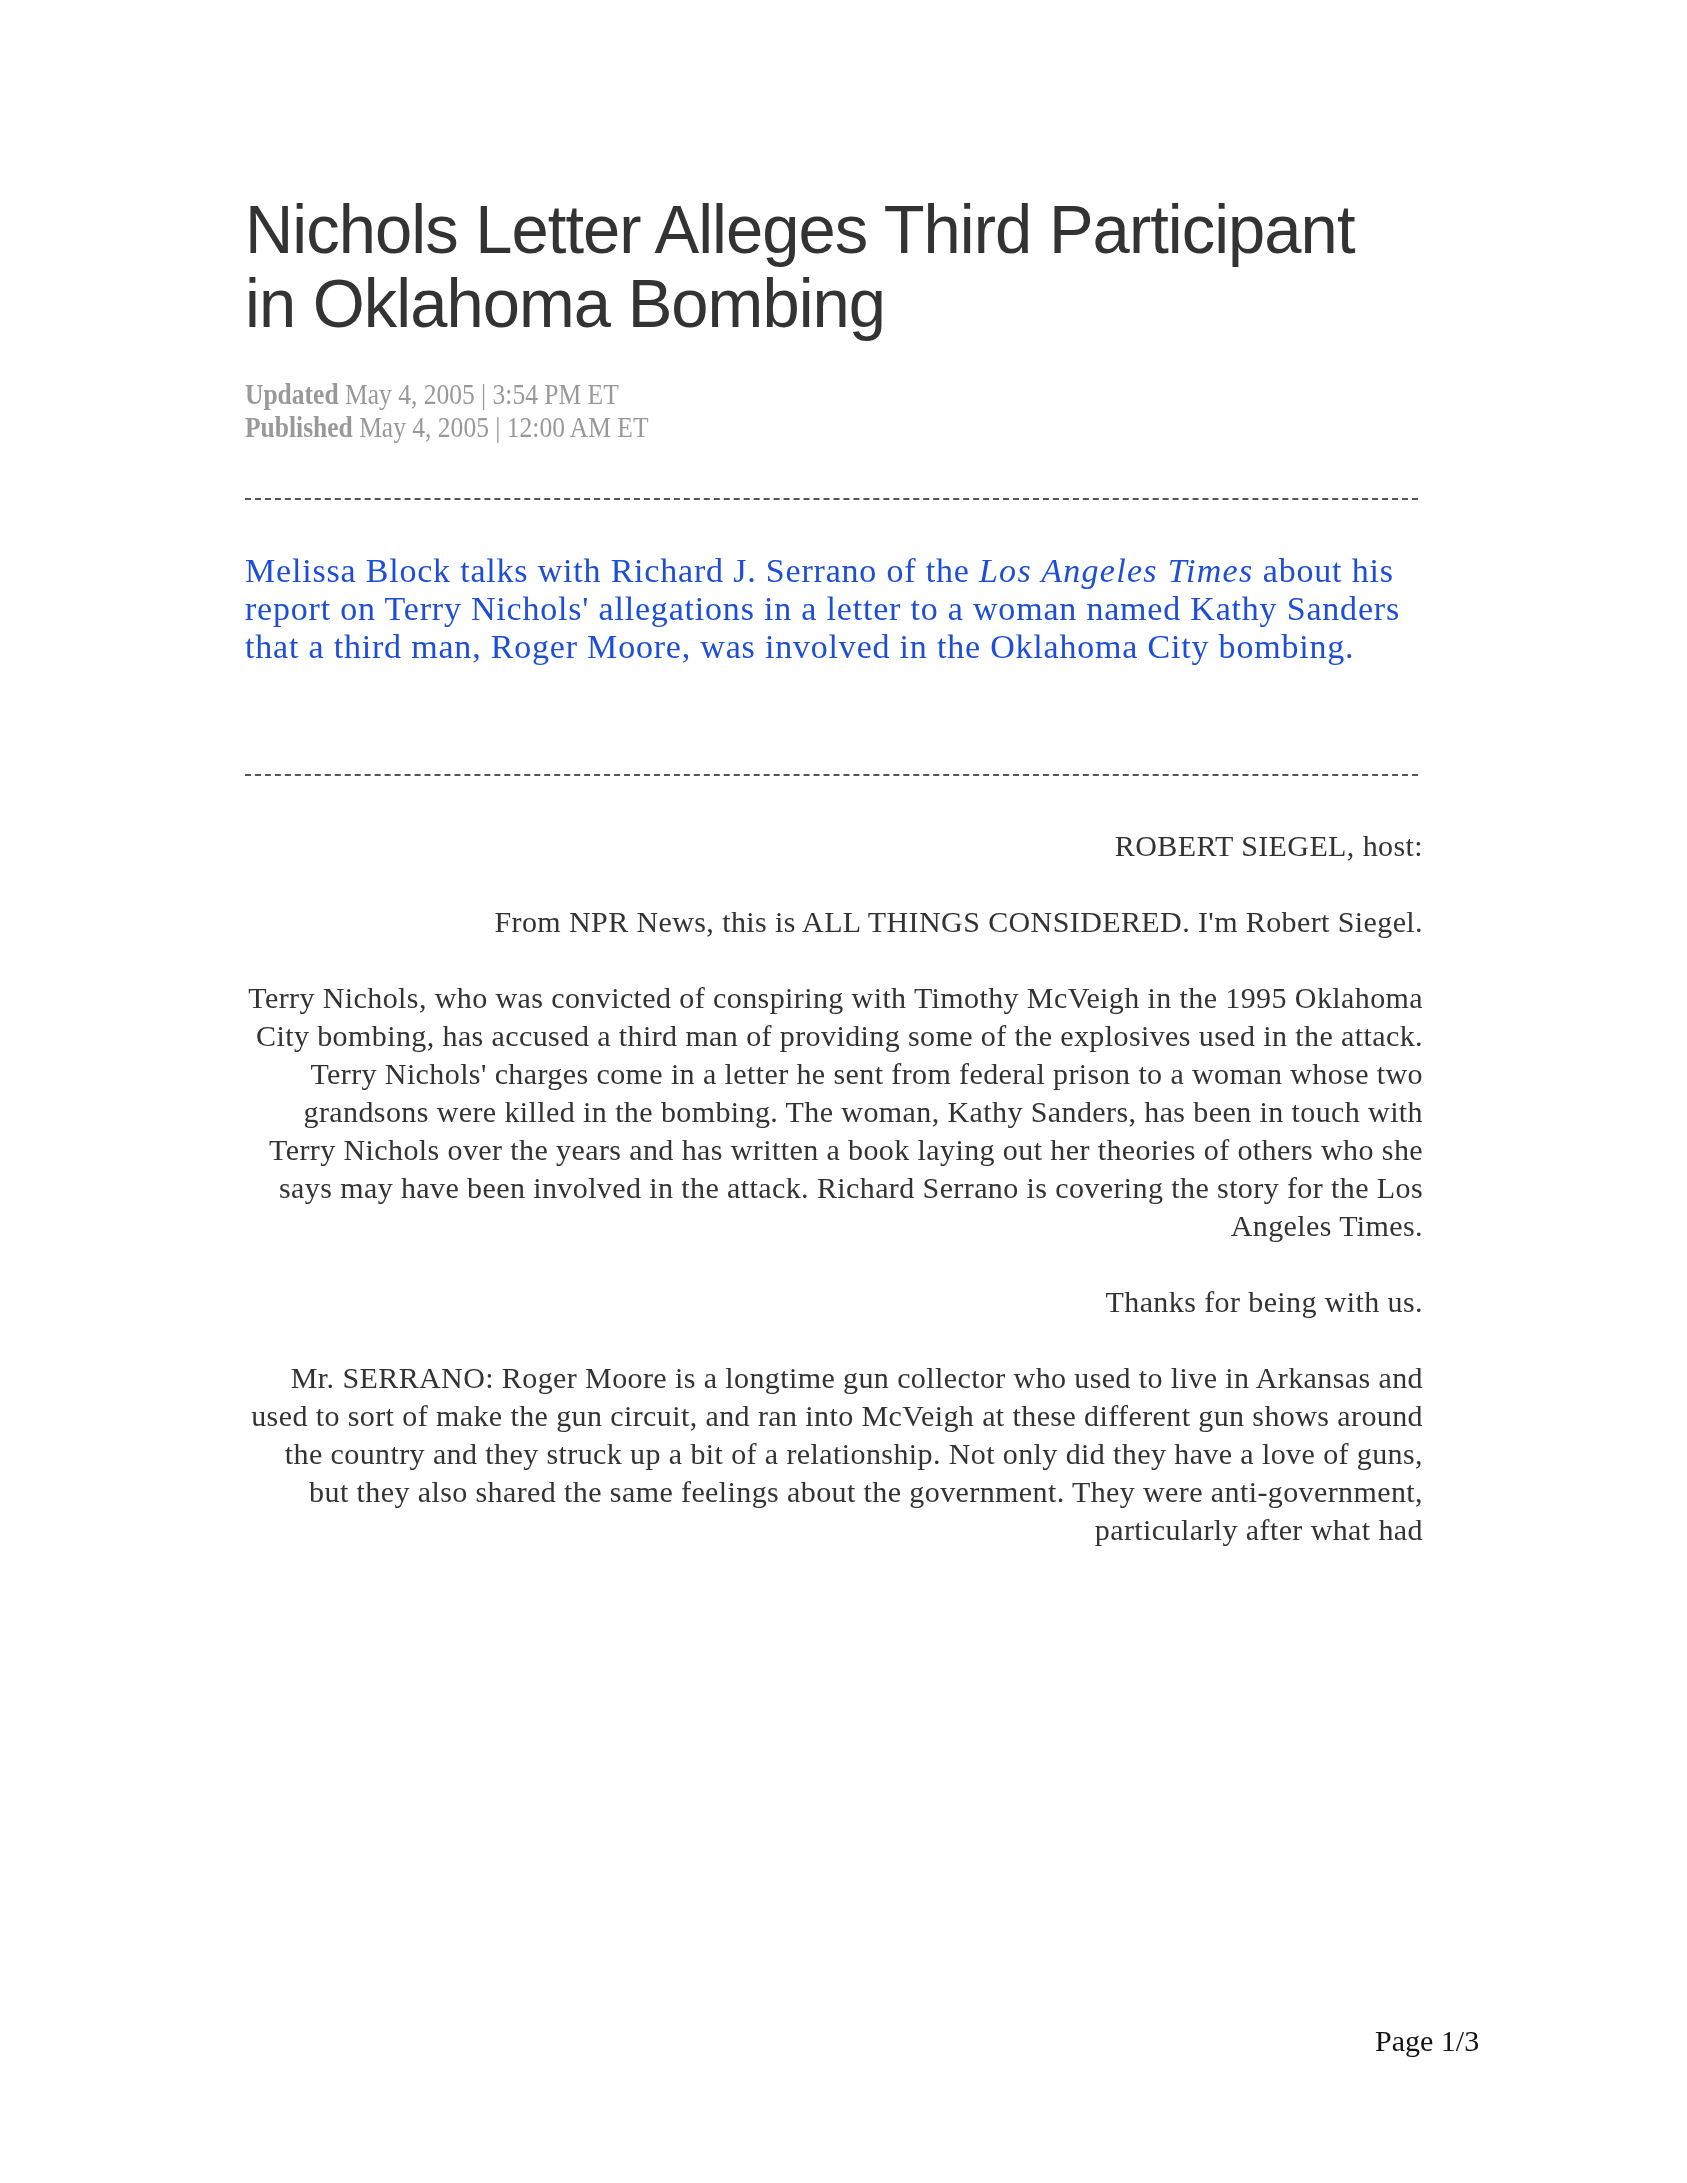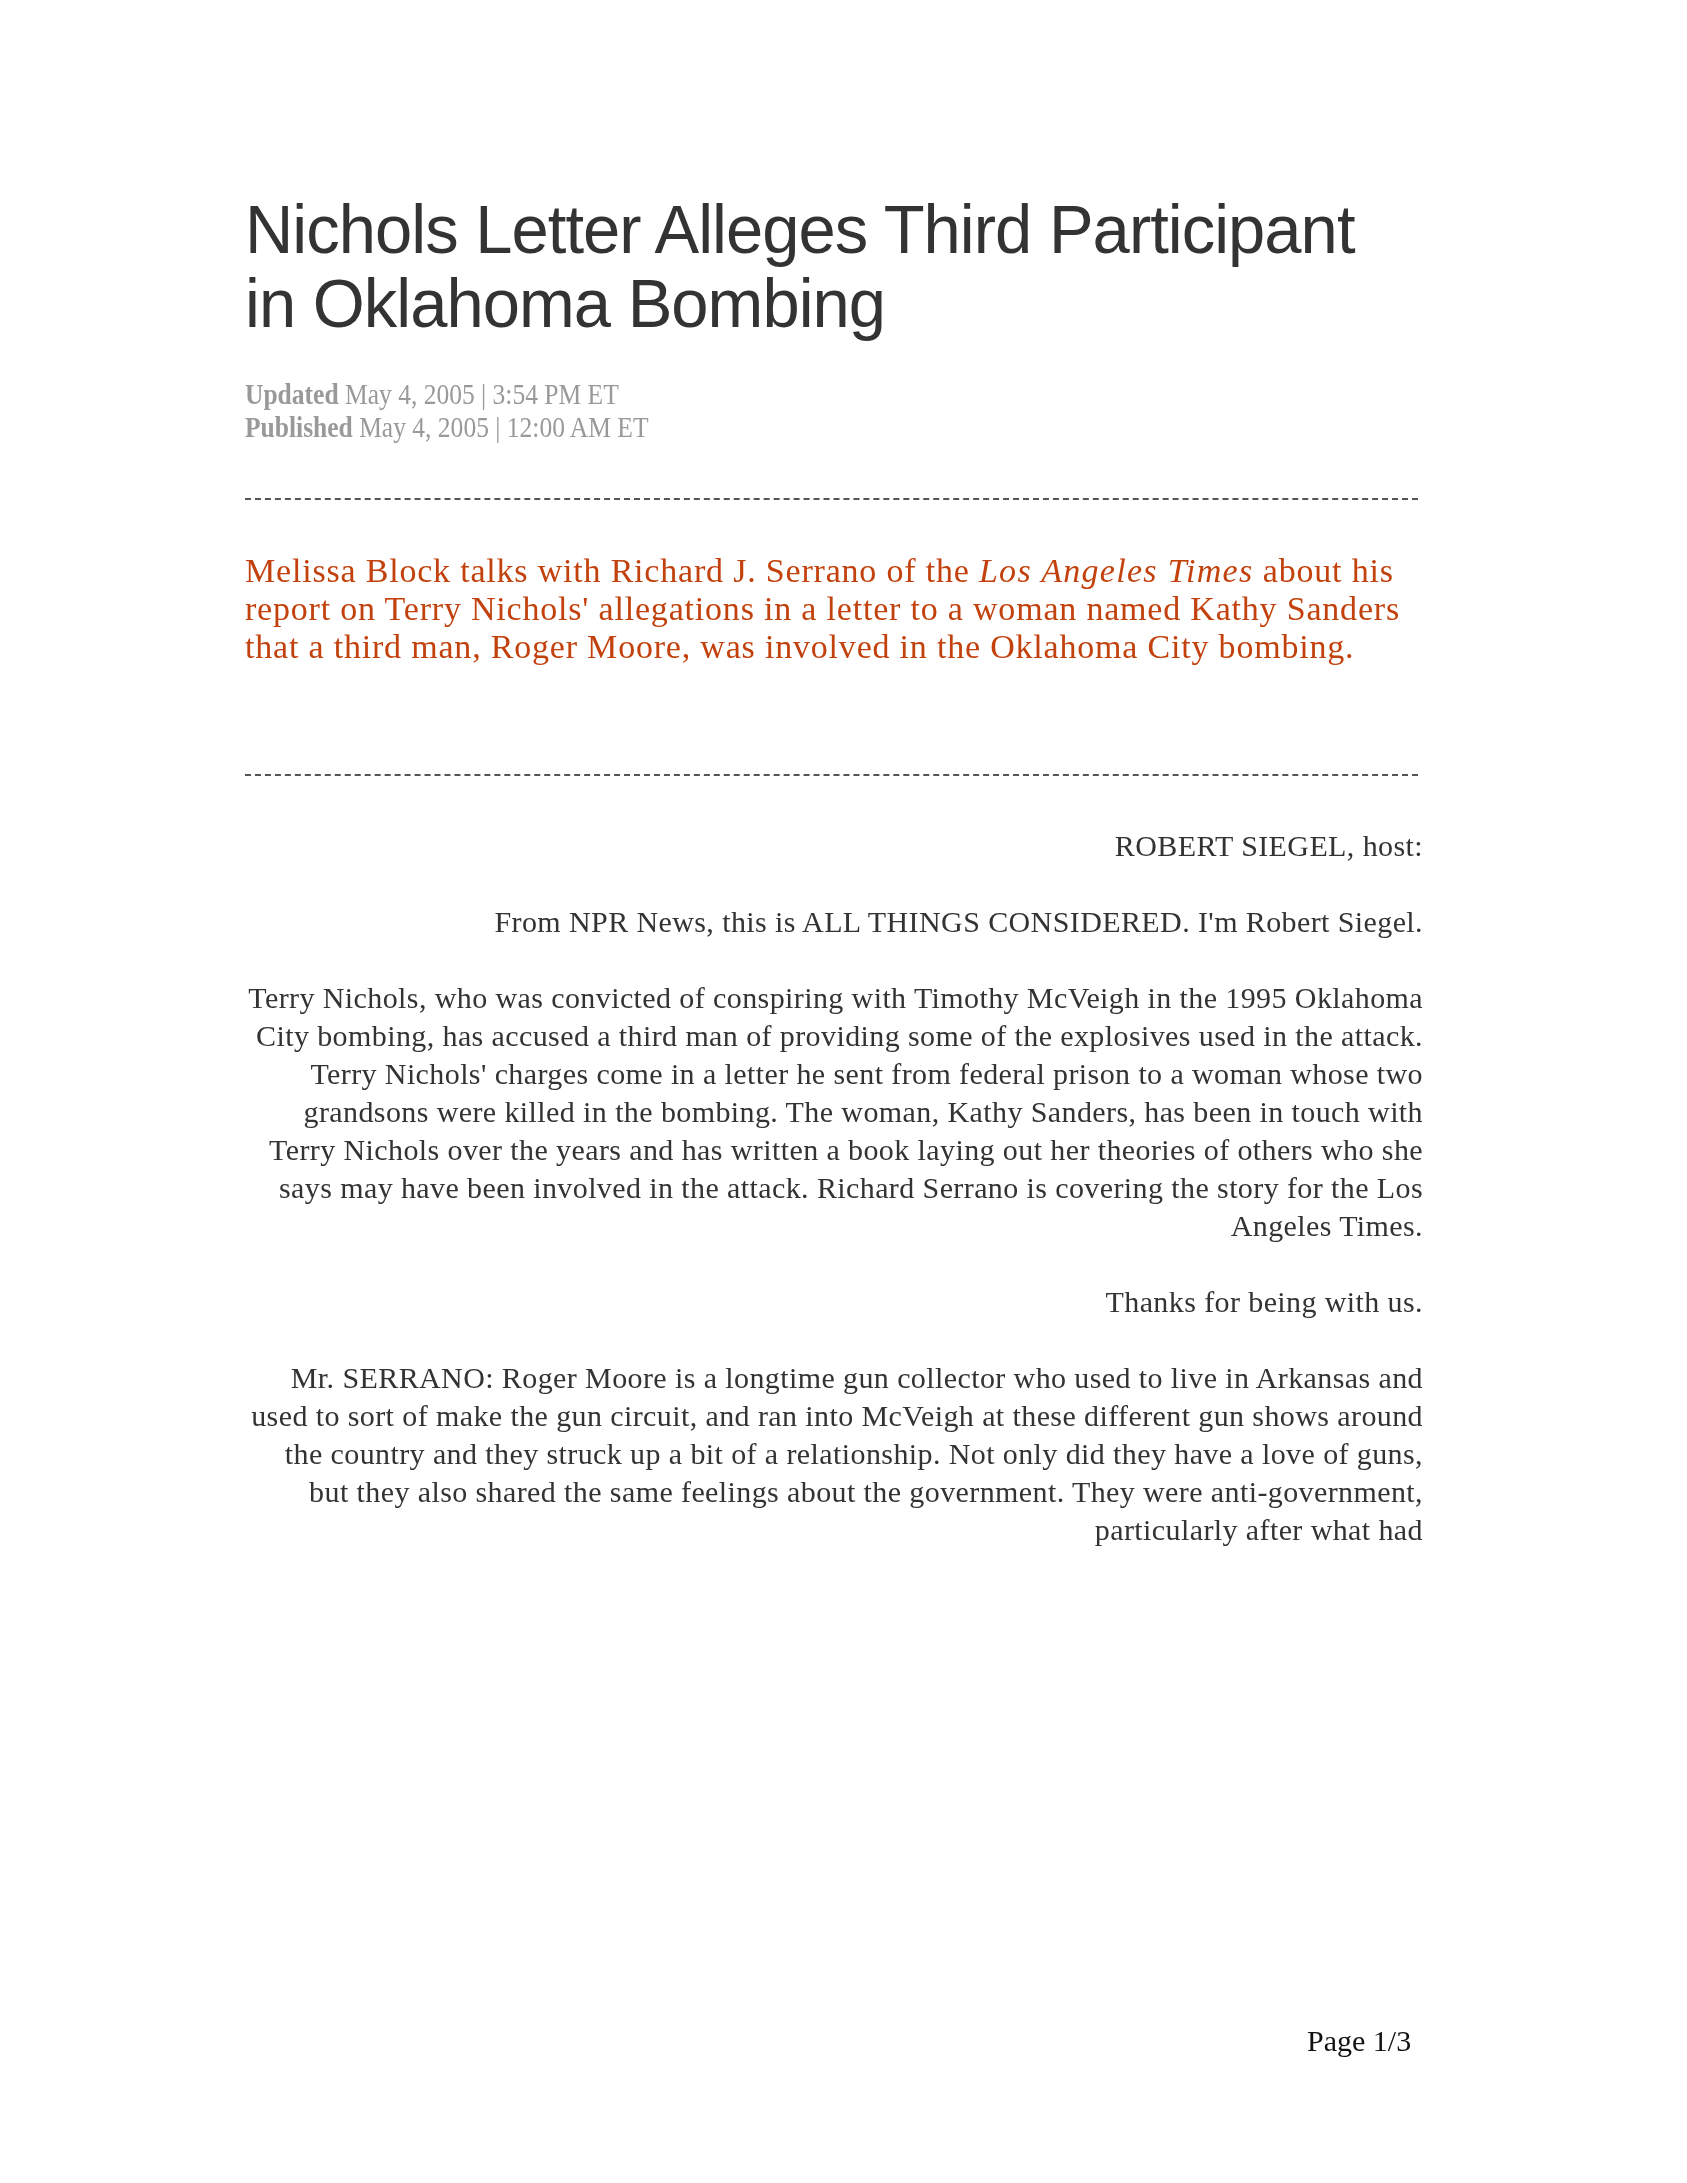--- a/index.html
+++ b/index.html
@@ -19,31 +19,31 @@
   .meta b { font-weight: bold; }
   .rule {
     position: absolute; left: 0; width: 1173px; height: 0;
     border-top: 2.6px dashed #555555;
   }
   .rule1 { top: 498px; }
   .rule2 { top: 774px; }
   .abstract {
     position: absolute; top: 552px; left: 0; width: 1178px;
     font-family: "Liberation Serif", serif; font-size: 34px; line-height: 38px;
-    color: #c2410c; letter-spacing: 0.8px; margin: 0;
+    color: #1d4ed8; letter-spacing: 0.8px; margin: 0;
   }
   .abstract i { font-style: italic; letter-spacing: 1.3px; }
   .transcript {
     position: absolute; top: 827px; left: 0; width: 1178px;
     font-family: "Liberation Serif", serif; font-size: 30px; line-height: 38px;
     color: #333333; letter-spacing: 0.4px;
   }
   .transcript p { margin: 0 0 38px 0; text-align: right; }
   .footer {
-    position: absolute; top: 2024px; left: 1307px;
+    position: absolute; top: 2024px; left: 1375px;
     font-family: "Liberation Serif", serif; font-size: 30px; color: #111111; white-space: nowrap;
   }
 </style>
 </head>
 <body>
 
 <div class="page">
 
   <h1 class="title">
     <span>Nichols Letter Alleges Third Participant</span><br>

